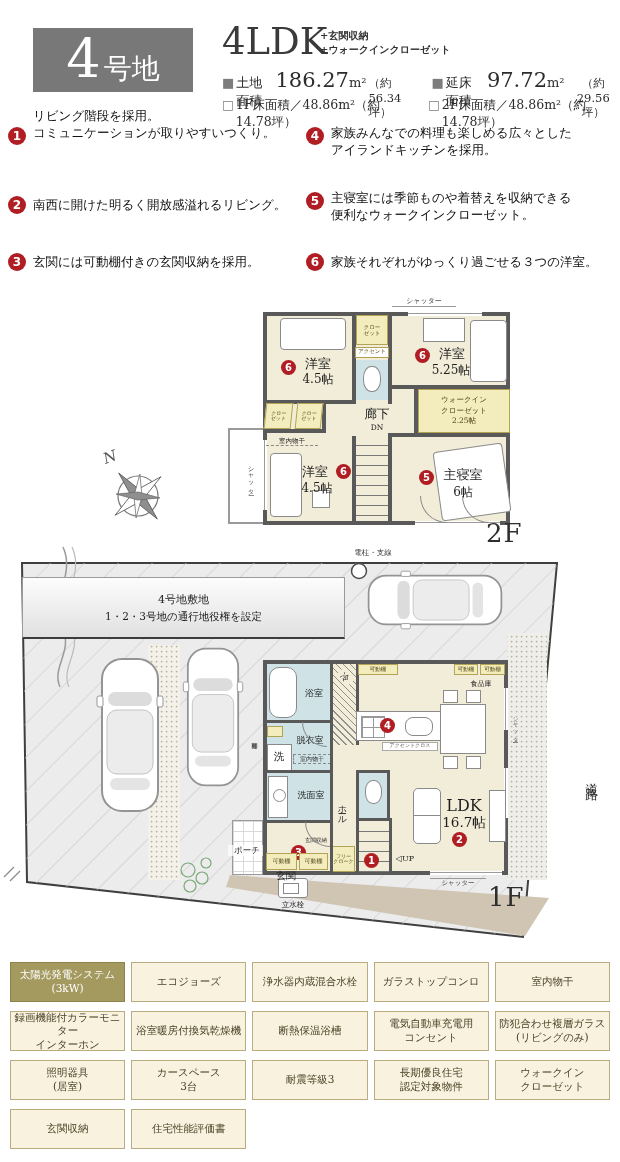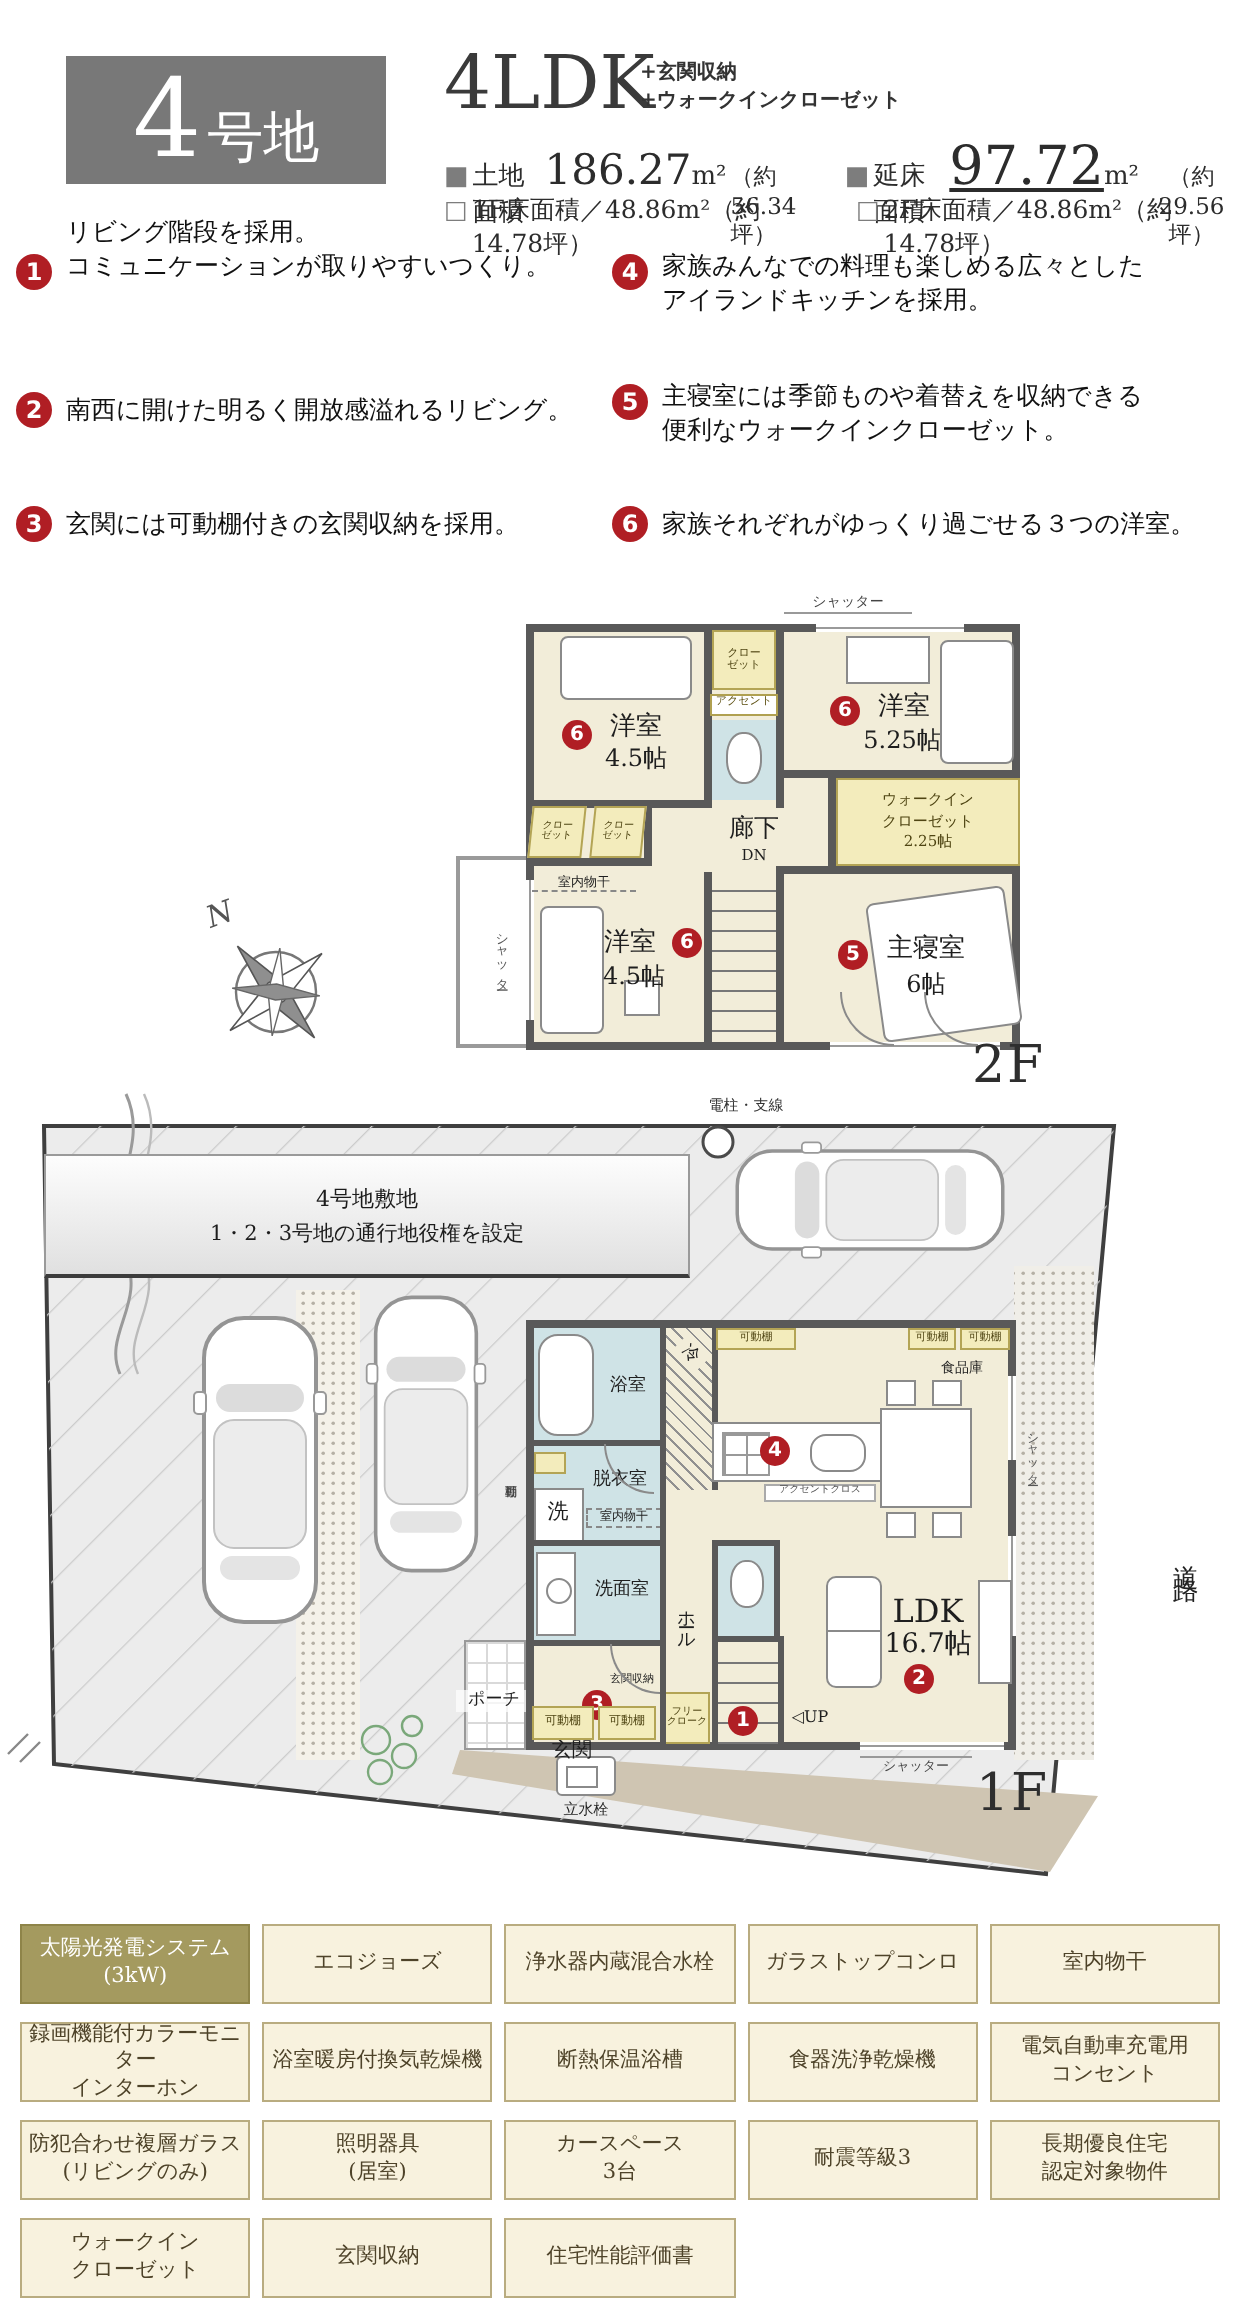--- a/index.html
+++ b/index.html
@@ -50,21 +50,21 @@
 
   <div class="abs" style="left:222px;top:68px;width:398px;display:flex;align-items:baseline;font-size:13px;color:#2c2c2c;">
     <span style="color:#7d7d7d;margin-right:2px;">■</span>
     <span>土地面積</span>
     <span style="font-size:21px;margin-left:4px;">186.27</span>
     <span style="font-size:13px;">m²</span>
     <span style="font-size:11.5px;margin-left:2px;">（約56.34坪）</span>
     <span style="width:14px;"></span>
     <span style="color:#7d7d7d;margin-right:2px;">■</span>
     <span>延床面積</span>
-    <span style="font-size:27px;margin-left:6px;text-decoration:underline;">97.72</span>
+    <span style="font-size:21px;margin-left:6px;">97.72</span>
     <span style="font-size:13px;">m²</span>
     <span style="font-size:11.5px;margin-left:2px;text-align:center;">（約29.56坪）</span>
   </div>
 
   <div class="abs" style="left:222px;top:97px;width:398px;display:flex;font-size:12.5px;color:#2c2c2c;">
     <span style="color:#7d7d7d;margin-right:2px;">□</span>
     <span>1F床面積／48.86m²（約14.78坪）</span>
     <span style="width:16px;"></span>
     <span style="color:#7d7d7d;margin-right:2px;">□</span>
     <span>2F床面積／48.86m²（約14.78坪）</span>
@@ -337,21 +337,20 @@
     <div class="cell hl">太陽光発電システム
 (3kW)</div>
     <div class="cell">エコジョーズ</div>
     <div class="cell">浄水器内蔵混合水栓</div>
     <div class="cell">ガラストップコンロ</div>
     <div class="cell">室内物干</div>
     <div class="cell">録画機能付カラーモニター
 インターホン</div>
     <div class="cell">浴室暖房付換気乾燥機</div>
     <div class="cell">断熱保温浴槽</div>
-    <div class="cell">食器洗浄乾燥機</div>
     <div class="cell">電気自動車充電用
 コンセント</div>
     <div class="cell">防犯合わせ複層ガラス
 (リビングのみ)</div>
     <div class="cell">照明器具
 (居室)</div>
     <div class="cell">カースペース
 3台</div>
     <div class="cell">耐震等級3</div>
     <div class="cell">長期優良住宅

